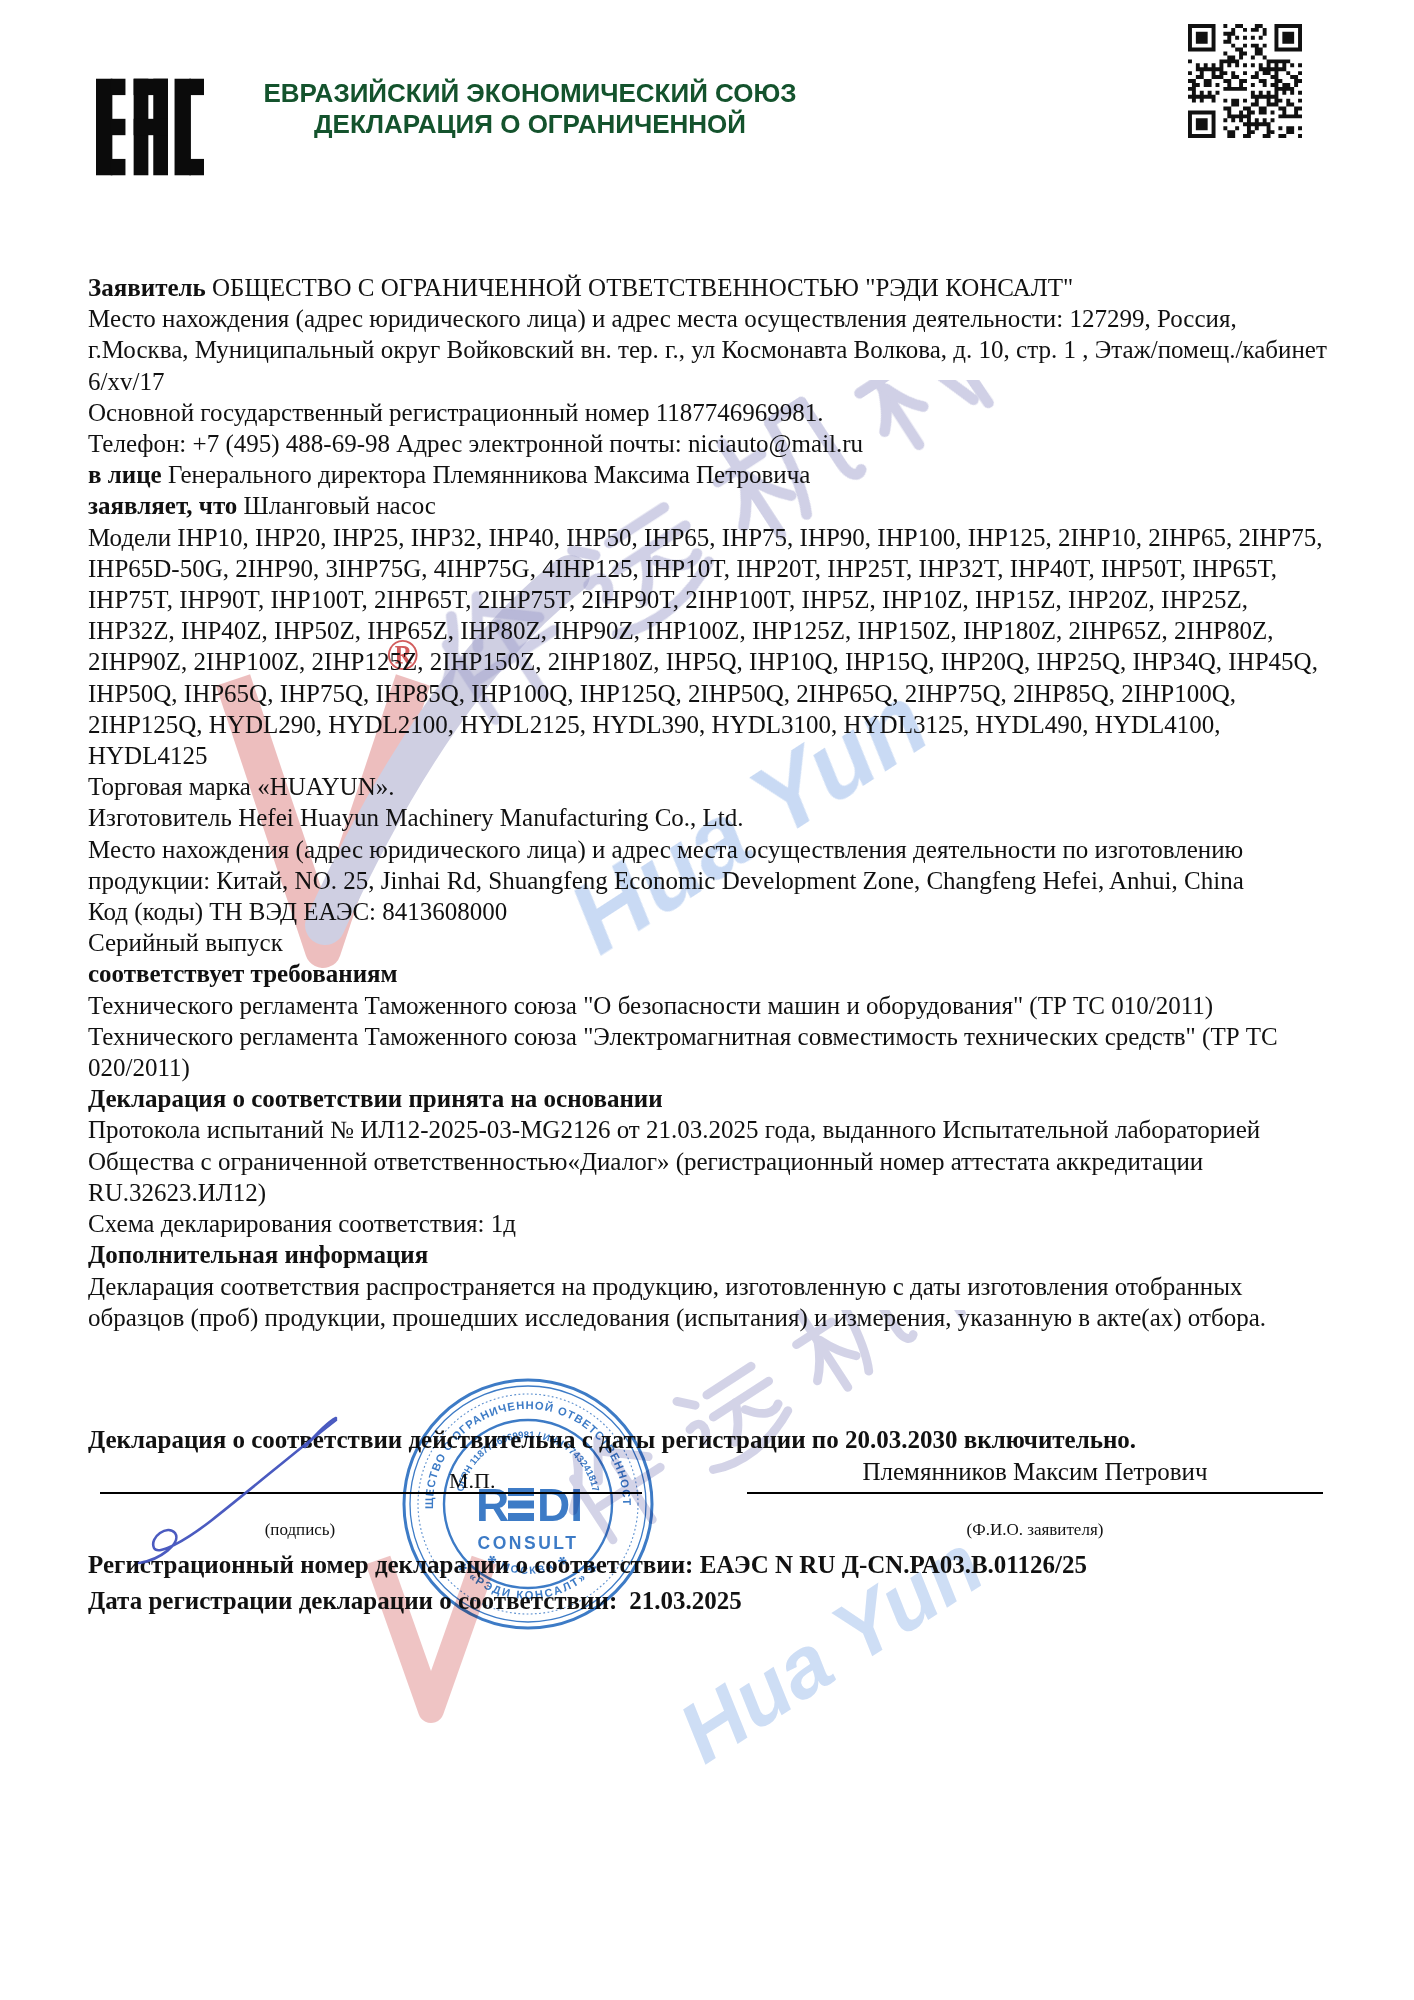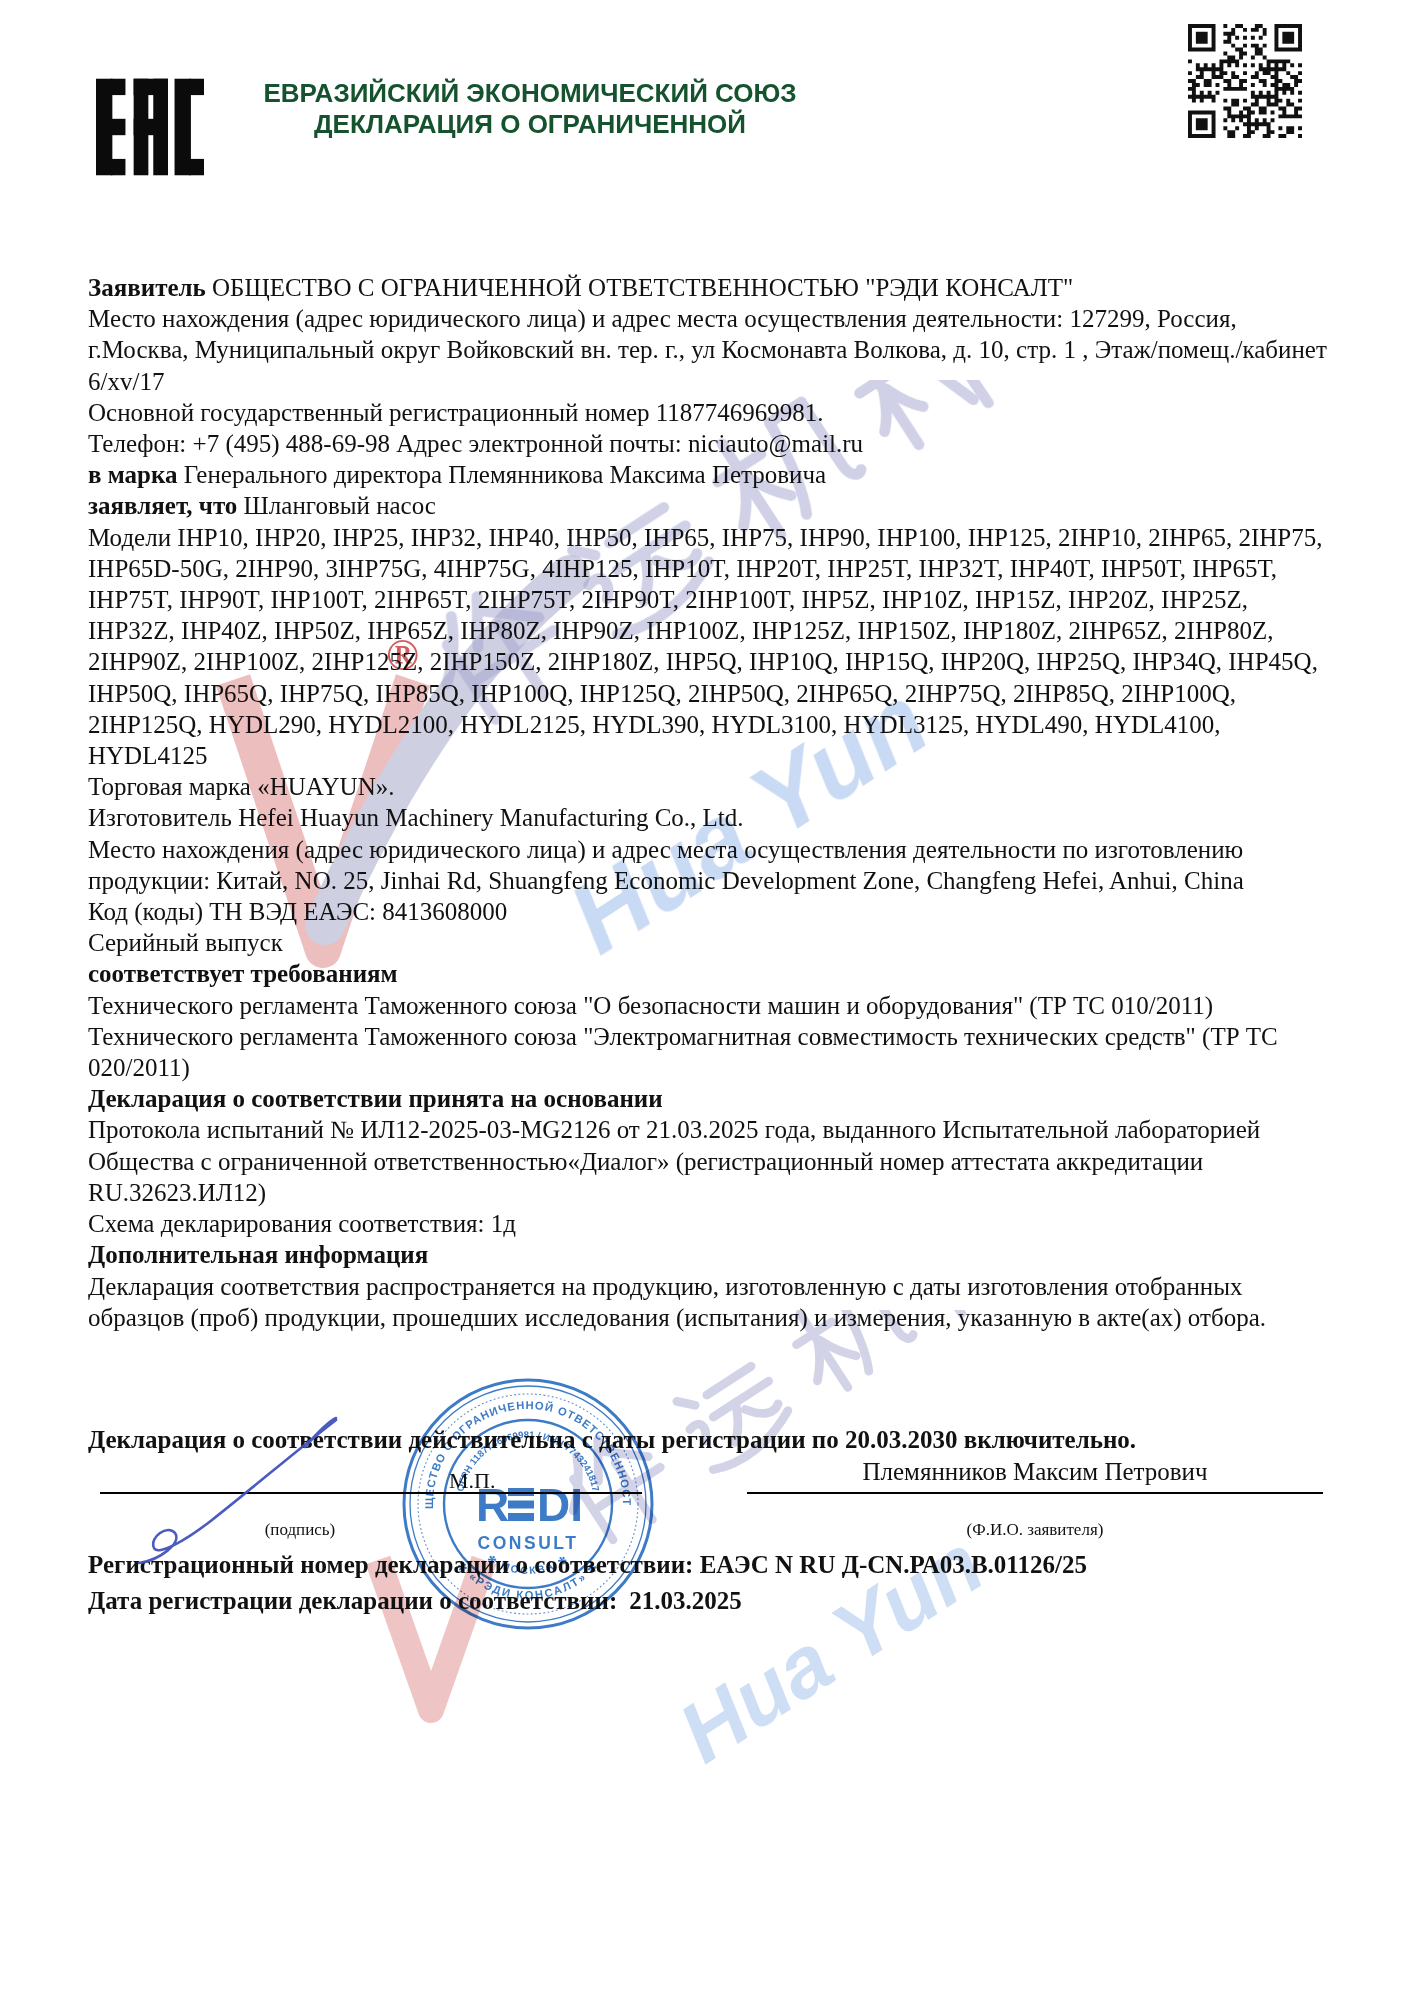--- a/index.html
+++ b/index.html
@@ -138,21 +138,21 @@
     <g id="qrm">
         <path d="M36,0h4v4h-4zM48,0h4v4h-4zM52,0h4v4h-4zM68,0h4v4h-4zM72,0h4v4h-4zM44,4h4v4h-4zM56,4h4v4h-4zM64,4h4v4h-4zM68,4h4v4h-4zM76,4h4v4h-4zM36,8h4v4h-4zM40,8h4v4h-4zM44,8h4v4h-4zM76,8h4v4h-4zM40,12h4v4h-4zM48,12h4v4h-4zM56,12h4v4h-4zM64,12h4v4h-4zM72,12h4v4h-4zM36,16h4v4h-4zM40,16h4v4h-4zM44,20h4v4h-4zM56,20h4v4h-4zM64,20h4v4h-4zM68,20h4v4h-4zM76,20h4v4h-4zM48,24h4v4h-4zM52,24h4v4h-4zM68,24h4v4h-4zM72,24h4v4h-4zM36,28h4v4h-4zM52,28h4v4h-4zM56,28h4v4h-4zM68,28h4v4h-4zM72,28h4v4h-4zM40,32h4v4h-4zM44,32h4v4h-4zM52,32h4v4h-4zM64,32h4v4h-4zM76,32h4v4h-4zM0,36h4v4h-4zM32,36h4v4h-4zM36,36h4v4h-4zM40,36h4v4h-4zM44,36h4v4h-4zM48,36h4v4h-4zM80,36h4v4h-4zM84,36h4v4h-4zM88,36h4v4h-4zM92,36h4v4h-4zM96,36h4v4h-4zM100,36h4v4h-4zM8,40h4v4h-4zM16,40h4v4h-4zM24,40h4v4h-4zM32,40h4v4h-4zM40,40h4v4h-4zM48,40h4v4h-4zM56,40h4v4h-4zM64,40h4v4h-4zM72,40h4v4h-4zM80,40h4v4h-4zM88,40h4v4h-4zM96,40h4v4h-4zM104,40h4v4h-4zM112,40h4v4h-4zM8,44h4v4h-4zM12,44h4v4h-4zM16,44h4v4h-4zM20,44h4v4h-4zM24,44h4v4h-4zM28,44h4v4h-4zM32,44h4v4h-4zM72,44h4v4h-4zM76,44h4v4h-4zM80,44h4v4h-4zM84,44h4v4h-4zM88,44h4v4h-4zM92,44h4v4h-4zM96,44h4v4h-4zM0,48h4v4h-4zM12,48h4v4h-4zM24,48h4v4h-4zM32,48h4v4h-4zM36,48h4v4h-4zM44,48h4v4h-4zM56,48h4v4h-4zM68,48h4v4h-4zM76,48h4v4h-4zM80,48h4v4h-4zM88,48h4v4h-4zM100,48h4v4h-4zM112,48h4v4h-4zM8,52h4v4h-4zM12,52h4v4h-4zM24,52h4v4h-4zM28,52h4v4h-4zM32,52h4v4h-4zM44,52h4v4h-4zM48,52h4v4h-4zM64,52h4v4h-4zM68,52h4v4h-4zM84,52h4v4h-4zM88,52h4v4h-4zM104,52h4v4h-4zM108,52h4v4h-4zM0,56h4v4h-4zM4,56h4v4h-4zM16,56h4v4h-4zM20,56h4v4h-4zM36,56h4v4h-4zM40,56h4v4h-4zM52,56h4v4h-4zM56,56h4v4h-4zM72,56h4v4h-4zM76,56h4v4h-4zM88,56h4v4h-4zM92,56h4v4h-4zM108,56h4v4h-4zM112,56h4v4h-4zM4,60h4v4h-4zM8,60h4v4h-4zM16,60h4v4h-4zM20,60h4v4h-4zM28,60h4v4h-4zM40,60h4v4h-4zM52,60h4v4h-4zM64,60h4v4h-4zM76,60h4v4h-4zM84,60h4v4h-4zM88,60h4v4h-4zM96,60h4v4h-4zM100,60h4v4h-4zM108,60h4v4h-4zM0,64h4v4h-4zM4,64h4v4h-4zM36,64h4v4h-4zM40,64h4v4h-4zM44,64h4v4h-4zM48,64h4v4h-4zM52,64h4v4h-4zM56,64h4v4h-4zM88,64h4v4h-4zM92,64h4v4h-4zM96,64h4v4h-4zM100,64h4v4h-4zM104,64h4v4h-4zM4,68h4v4h-4zM12,68h4v4h-4zM20,68h4v4h-4zM28,68h4v4h-4zM64,68h4v4h-4zM72,68h4v4h-4zM80,68h4v4h-4zM88,68h4v4h-4zM96,68h4v4h-4zM104,68h4v4h-4zM112,68h4v4h-4zM0,72h4v4h-4zM4,72h4v4h-4zM8,72h4v4h-4zM12,72h4v4h-4zM16,72h4v4h-4zM20,72h4v4h-4zM24,72h4v4h-4zM64,72h4v4h-4zM68,72h4v4h-4zM72,72h4v4h-4zM76,72h4v4h-4zM80,72h4v4h-4zM84,72h4v4h-4zM88,72h4v4h-4zM4,76h4v4h-4zM12,76h4v4h-4zM24,76h4v4h-4zM36,76h4v4h-4zM44,76h4v4h-4zM48,76h4v4h-4zM56,76h4v4h-4zM68,76h4v4h-4zM80,76h4v4h-4zM88,76h4v4h-4zM92,76h4v4h-4zM100,76h4v4h-4zM112,76h4v4h-4zM44,80h4v4h-4zM48,80h4v4h-4zM64,80h4v4h-4zM68,80h4v4h-4zM80,80h4v4h-4zM84,80h4v4h-4zM88,80h4v4h-4zM100,80h4v4h-4zM104,80h4v4h-4zM36,84h4v4h-4zM40,84h4v4h-4zM56,84h4v4h-4zM60,84h4v4h-4zM72,84h4v4h-4zM76,84h4v4h-4zM92,84h4v4h-4zM96,84h4v4h-4zM108,84h4v4h-4zM112,84h4v4h-4zM40,88h4v4h-4zM52,88h4v4h-4zM60,88h4v4h-4zM64,88h4v4h-4zM72,88h4v4h-4zM76,88h4v4h-4zM84,88h4v4h-4zM96,88h4v4h-4zM108,88h4v4h-4zM40,92h4v4h-4zM44,92h4v4h-4zM48,92h4v4h-4zM52,92h4v4h-4zM56,92h4v4h-4zM60,92h4v4h-4zM92,92h4v4h-4zM96,92h4v4h-4zM100,92h4v4h-4zM104,92h4v4h-4zM108,92h4v4h-4zM112,92h4v4h-4zM36,96h4v4h-4zM44,96h4v4h-4zM52,96h4v4h-4zM60,96h4v4h-4zM68,96h4v4h-4zM76,96h4v4h-4zM84,96h4v4h-4zM56,100h4v4h-4zM60,100h4v4h-4zM64,100h4v4h-4zM68,100h4v4h-4zM72,100h4v4h-4zM76,100h4v4h-4zM80,100h4v4h-4zM36,104h4v4h-4zM48,104h4v4h-4zM60,104h4v4h-4zM68,104h4v4h-4zM80,104h4v4h-4zM92,104h4v4h-4zM100,104h4v4h-4zM104,104h4v4h-4zM112,104h4v4h-4zM40,108h4v4h-4zM44,108h4v4h-4zM60,108h4v4h-4zM64,108h4v4h-4zM80,108h4v4h-4zM84,108h4v4h-4zM100,108h4v4h-4zM104,108h4v4h-4zM40,112h4v4h-4zM44,112h4v4h-4zM56,112h4v4h-4zM60,112h4v4h-4zM76,112h4v4h-4zM80,112h4v4h-4zM92,112h4v4h-4zM96,112h4v4h-4zM112,112h4v4h-4zM0,0h28v28h-28z M4,4v20h20v-20z M8,8h12v12h-12zM88,0h28v28h-28z M92,4v20h20v-20z M96,8h12v12h-12zM0,88h28v28h-28z M4,92v20h20v-20z M8,96h12v12h-12z" fill="#111" fill-rule="evenodd"></path>
       </g>
   </svg>
 
   <div class="content">
     <p><span class="b">Заявитель</span><span> ОБЩЕСТВО С ОГРАНИЧЕННОЙ ОТВЕТСТВЕННОСТЬЮ "РЭДИ КОНСАЛТ"</span></p>
     <p><span>Место нахождения (адрес юридического лица) и адрес места осуществления деятельности: 127299, Россия, г.Москва, Муниципальный округ Войковский вн. тер. г., ул Космонавта Волкова, д. 10, стр. 1 , Этаж/помещ./кабинет 6/xv/17</span></p>
     <p><span>Основной государственный регистрационный номер 1187746969981.</span></p>
     <p><span>Телефон: +7 (495) 488-69-98 Адрес электронной почты: niciauto@mail.ru</span></p>
-    <p><span class="b">в марка</span><span> Генерального директора Племянникова Максима Петровича</span></p>
+    <p><span class="b">в лице</span><span> Генерального директора Племянникова Максима Петровича</span></p>
     <p><span class="b">заявляет, что</span><span> Шланговый насос</span></p>
     <p><span>Модели IHP10, IHP20, IHP25, IHP32, IHP40, IHP50, IHP65, IHP75, IHP90, IHP100, IHP125, 2IHP10, 2IHP65, 2IHP75, IHP65D-50G, 2IHP90, 3IHP75G, 4IHP75G, 4IHP125, IHP10T, IHP20T, IHP25T, IHP32T, IHP40T, IHP50T, IHP65T, IHP75T, IHP90T, IHP100T, 2IHP65T, 2IHP75T, 2IHP90T, 2IHP100T, IHP5Z, IHP10Z, IHP15Z, IHP20Z, IHP25Z, IHP32Z, IHP40Z, IHP50Z, IHP65Z, IHP80Z, IHP90Z, IHP100Z, IHP125Z, IHP150Z, IHP180Z, 2IHP65Z, 2IHP80Z, 2IHP90Z, 2IHP100Z, 2IHP125Z, 2IHP150Z, 2IHP180Z, IHP5Q, IHP10Q, IHP15Q, IHP20Q, IHP25Q, IHP34Q, IHP45Q, IHP50Q, IHP65Q, IHP75Q, IHP85Q, IHP100Q, IHP125Q, 2IHP50Q, 2IHP65Q, 2IHP75Q, 2IHP85Q, 2IHP100Q, 2IHP125Q, HYDL290, HYDL2100, HYDL2125, HYDL390, HYDL3100, HYDL3125, HYDL490, HYDL4100, HYDL4125</span></p>
     <p><span>Торговая марка «HUAYUN».</span></p>
     <p><span>Изготовитель Hefei Huayun Machinery Manufacturing Co., Ltd.</span></p>
     <p><span>Место нахождения (адрес юридического лица) и адрес места осуществления деятельности по изготовлению продукции: Китай, NO. 25, Jinhai Rd, Shuangfeng Economic Development Zone, Changfeng Hefei, Anhui, China</span></p>
     <p><span>Код (коды) ТН ВЭД ЕАЭС: 8413608000</span></p>
     <p><span>Серийный выпуск</span></p>
     <p><span class="b">соответствует требованиям</span><span></span></p>
     <p><span>Технического регламента Таможенного союза "О безопасности машин и оборудования" (ТР ТС 010/2011)</span></p>
     <p><span>Технического регламента Таможенного союза "Электромагнитная совместимость технических средств" (ТР ТС 020/2011)</span></p>

